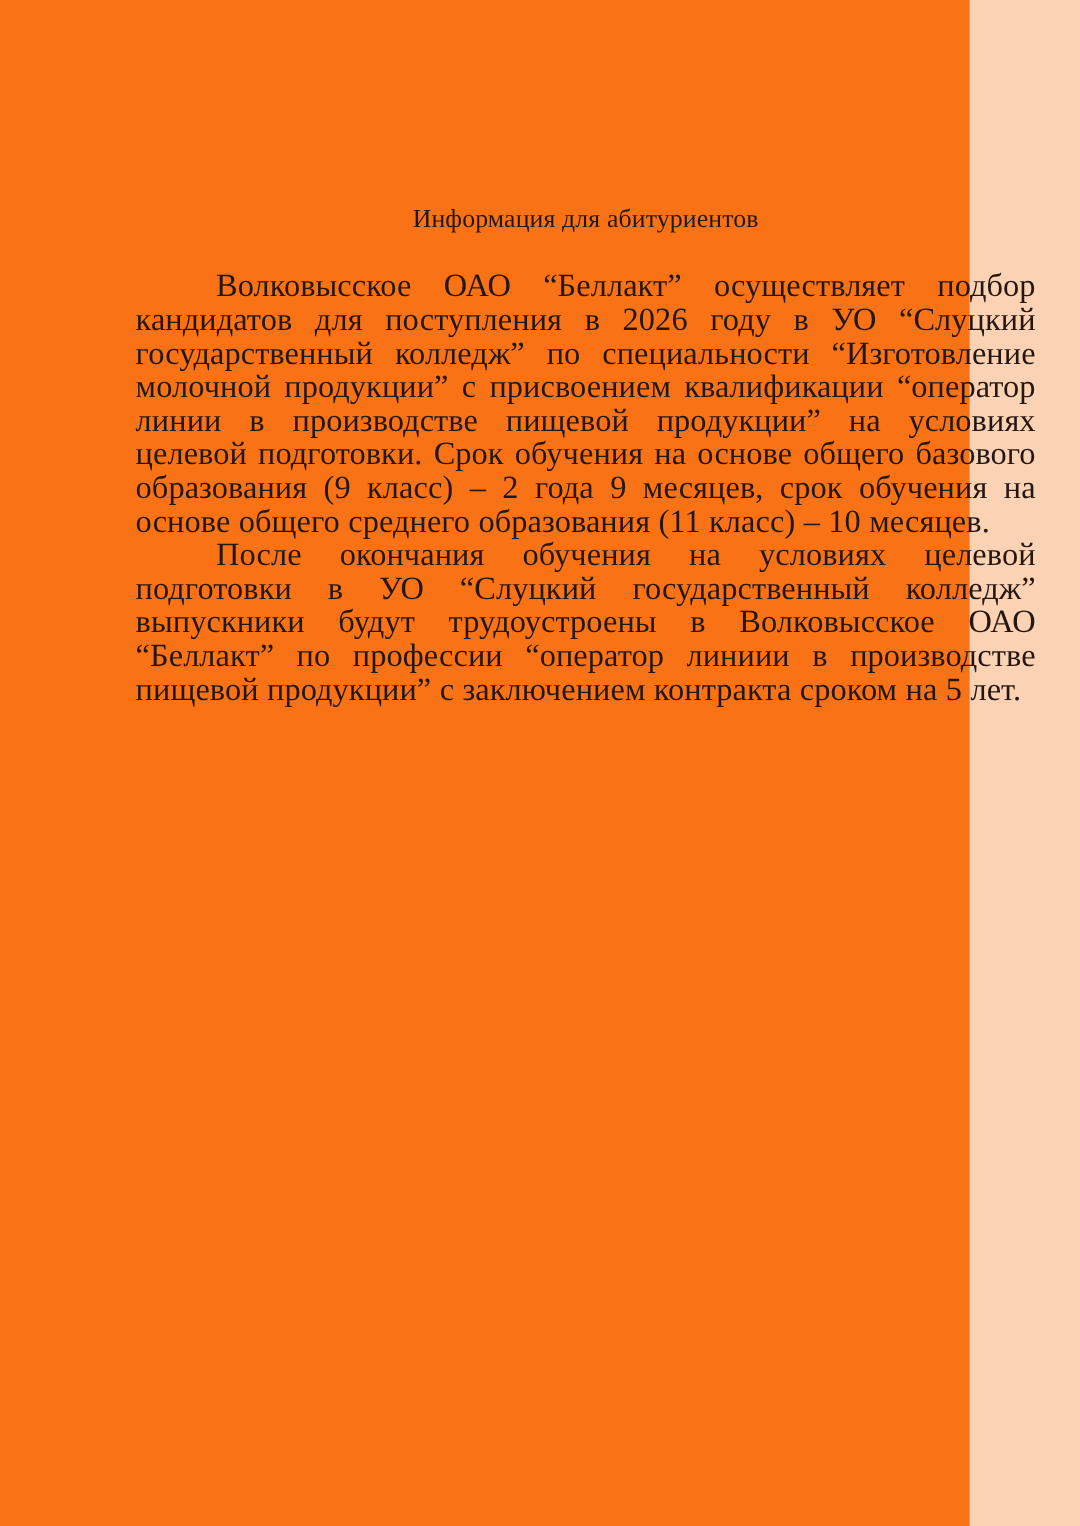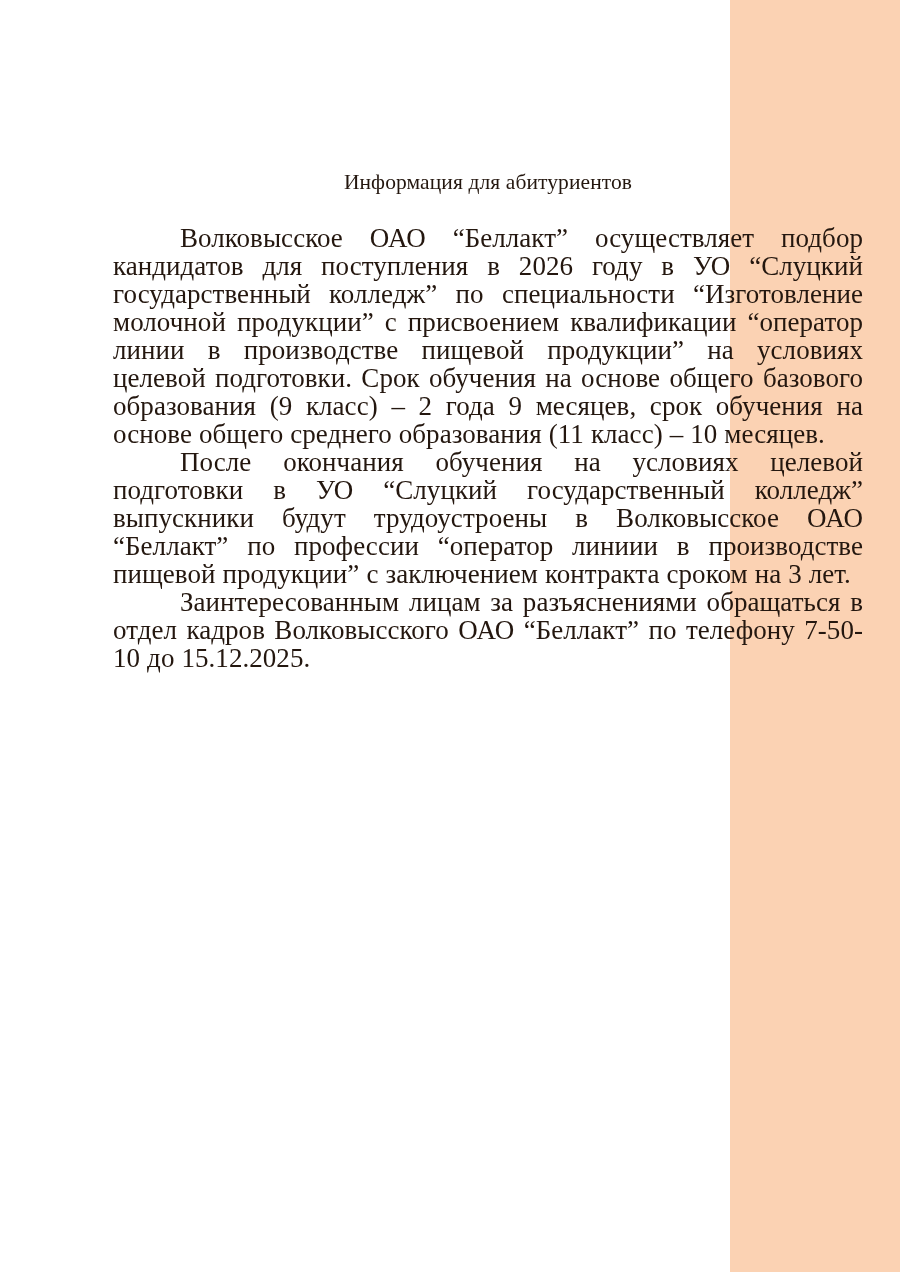--- a/index.html
+++ b/index.html
@@ -11,25 +11,25 @@
     width: 900px;
     height: 1272px;
     background: #FBD2B3;
     font-family: "Liberation Serif", "DejaVu Serif", serif;
     color: #24170f;
     overflow: hidden;
   }
 
   .page {
     position: relative;
-    width: 730px;
+    width: 808px;
     height: 1272px;
     box-sizing: border-box;
     padding: 0;
-    background: #ffffff;
+    background: #f97316;
   }
 
   .doc-body {
     position: absolute;
     left: 113px;
     top: 168px;
     width: 750px;
   }
 
   .doc-title {
@@ -61,18 +61,17 @@
 </head>
 <body>
 
 <div class="page">
   <div class="doc-body">
 
     <h1 class="doc-title">Информация для абитуриентов</h1>
 
     <p class="para">Волковысское ОАО “Беллакт” осуществляет подбор кандидатов для поступления в 2026 году в УО “Слуцкий государственный колледж” по специальности “Изготовление молочной продукции” с присвоением квалификации “оператор линии в производстве пищевой продукции” на условиях целевой подготовки. Срок обучения на основе общего базового образования (9 класс) – 2 года 9 месяцев, срок обучения на основе общего среднего образования (11 класс) – 10 месяцев.</p>
 
-    <p class="para">После окончания обучения на условиях целевой подготовки в УО “Слуцкий государственный колледж” выпускники будут трудоустроены в Волковысское ОАО “Беллакт” по профессии “оператор линиии в производстве пищевой продукции” с заключением контракта сроком на 3 лет.</p>
+    <p class="para">После окончания обучения на условиях целевой подготовки в УО “Слуцкий государственный колледж” выпускники будут трудоустроены в Волковысское ОАО “Беллакт” по профессии “оператор линиии в производстве пищевой продукции” с заключением контракта сроком на 5 лет.</p>
 
-    <p class="para">Заинтересованным лицам за разъяснениями обращаться в отдел кадров Волковысского ОАО “Беллакт” по телефону 7-50-10 до 15.12.2025.</p>
 
   </div>
 </div>
 
 </body></html>

